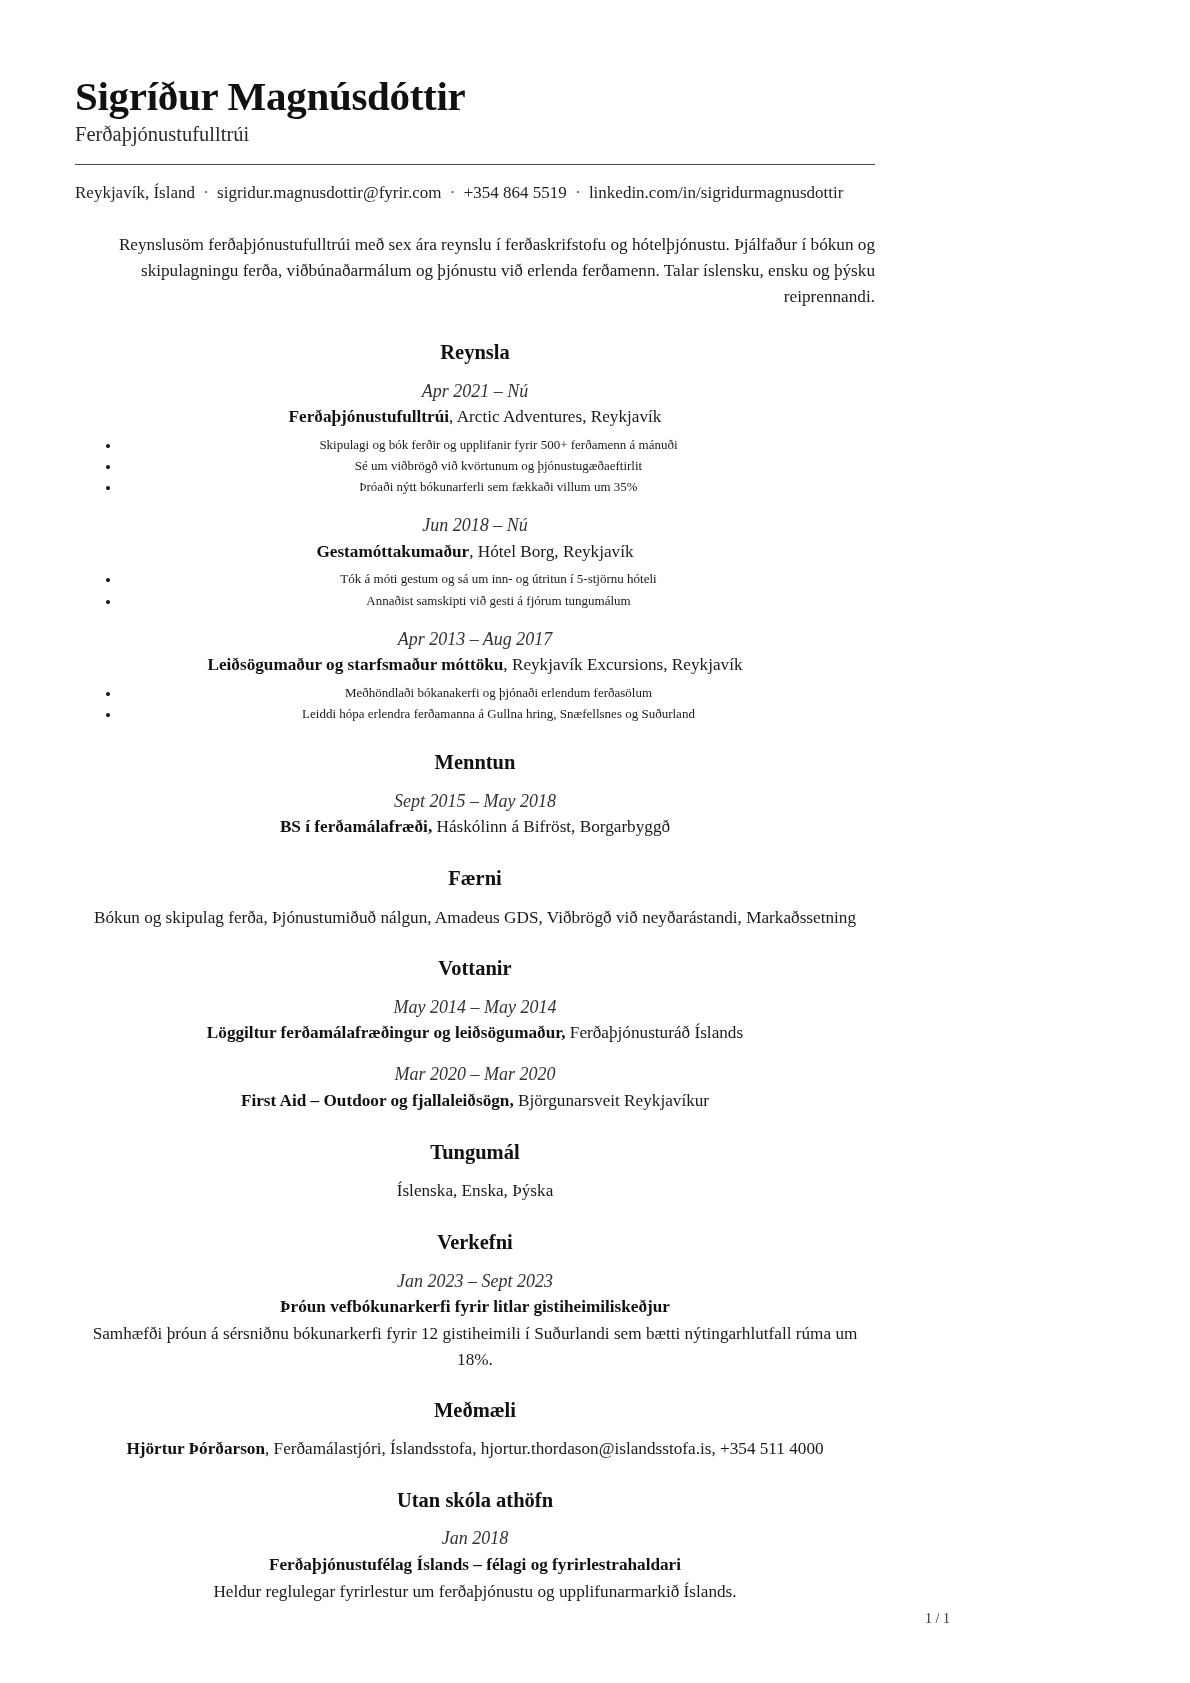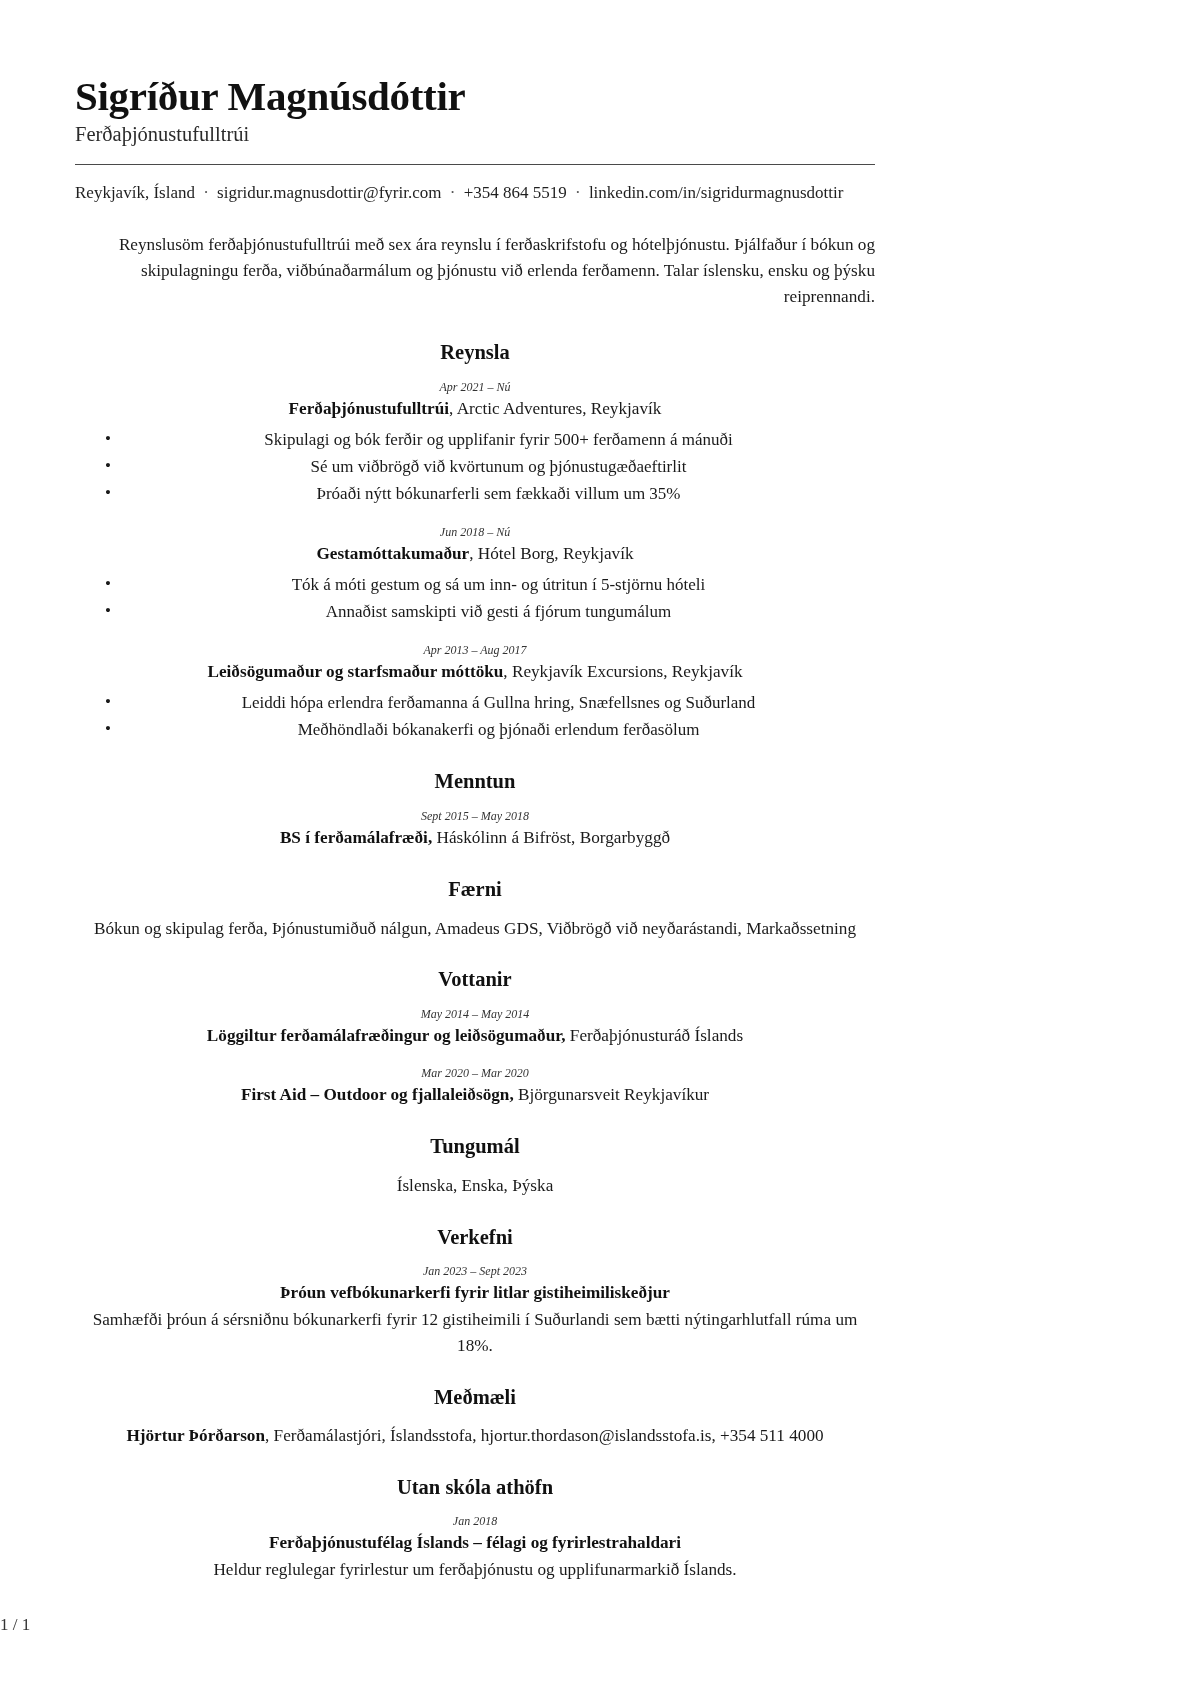--- a/index.html
+++ b/index.html
@@ -57,39 +57,39 @@
     font-size: 20.5px;
     font-weight: bold;
     color: #111111;
     margin: 0 0 14px 0;
     line-height: 1.2;
   }
   .section-block { margin-bottom: 26px; text-align: center; }
   .entry { margin-bottom: 16px; }
   .entry:last-child { margin-bottom: 0; }
   .date {
-    font-size: 12px;
+    font-size: 18px;
     font-style: italic;
     color: #333333;
     line-height: 1.35;
     margin-bottom: 2px;
   }
   .title-line {
     font-size: 17.2px;
     line-height: 1.45;
     color: #1a1a1a;
   }
   .title-line b { font-weight: bold; color: #111; }
   ul.bullets {
     margin: 5px 0 0 0;
     padding-left: 30px;
     list-style: none;
   }
   ul.bullets li {
-    font-size: 17px;
+    font-size: 13px;
     line-height: 1.55;
     color: #1a1a1a;
     position: relative;
     padding-left: 17px;
     margin-bottom: 1px;
   }
   ul.bullets li::before {
     content: "\2022";
     position: absolute;
     left: 0;
@@ -105,23 +105,23 @@
   .desc {
     font-size: 17.2px;
     line-height: 1.5;
     color: #1a1a1a;
     margin-top: 1px;
   }
   .footer {
     position: absolute;
     left: 0;
     right: 0;
-    bottom: 48px;
-    text-align: left;
-    font-size: 17px;
+    bottom: 56px;
+    text-align: right;
+    font-size: 14px;
     color: #333333;
   }
   .skills-line, .langs-line { margin-top: 2px; }
 </style>
 </head>
 <body>
 
 <div class="page">
 
   <h1 class="name">Sigríður Magnúsdóttir</h1>
@@ -166,22 +166,22 @@
         <li>Annaðist samskipti við gesti á fjórum tungumálum</li>
       </ul>
     </div>
 
     <div class="entry">
       <div class="date">Apr 2013 – Aug 2017</div>
       <div class="title-line">
         <b>Leiðsögumaður og starfsmaður móttöku</b><span>, Reykjavík Excursions, Reykjavík</span>
       </div>
       <ul class="bullets">
+        <li>Meðhöndlaði bókanakerfi og þjónaði erlendum ferðasölum</li>
         <li>Leiddi hópa erlendra ferðamanna á Gullna hring, Snæfellsnes og Suðurland</li>
-        <li>Meðhöndlaði bókanakerfi og þjónaði erlendum ferðasölum</li>
       </ul>
     </div>
   </div>
 
   <div class="section-block">
     <h2 class="section">Menntun</h2>
     <div class="entry">
       <div class="date">Sept 2015 – May 2018</div>
       <div class="title-line">
         <b>BS í ferðamálafræði,</b><span> Háskólinn á Bifröst, Borgarbyggð</span>

